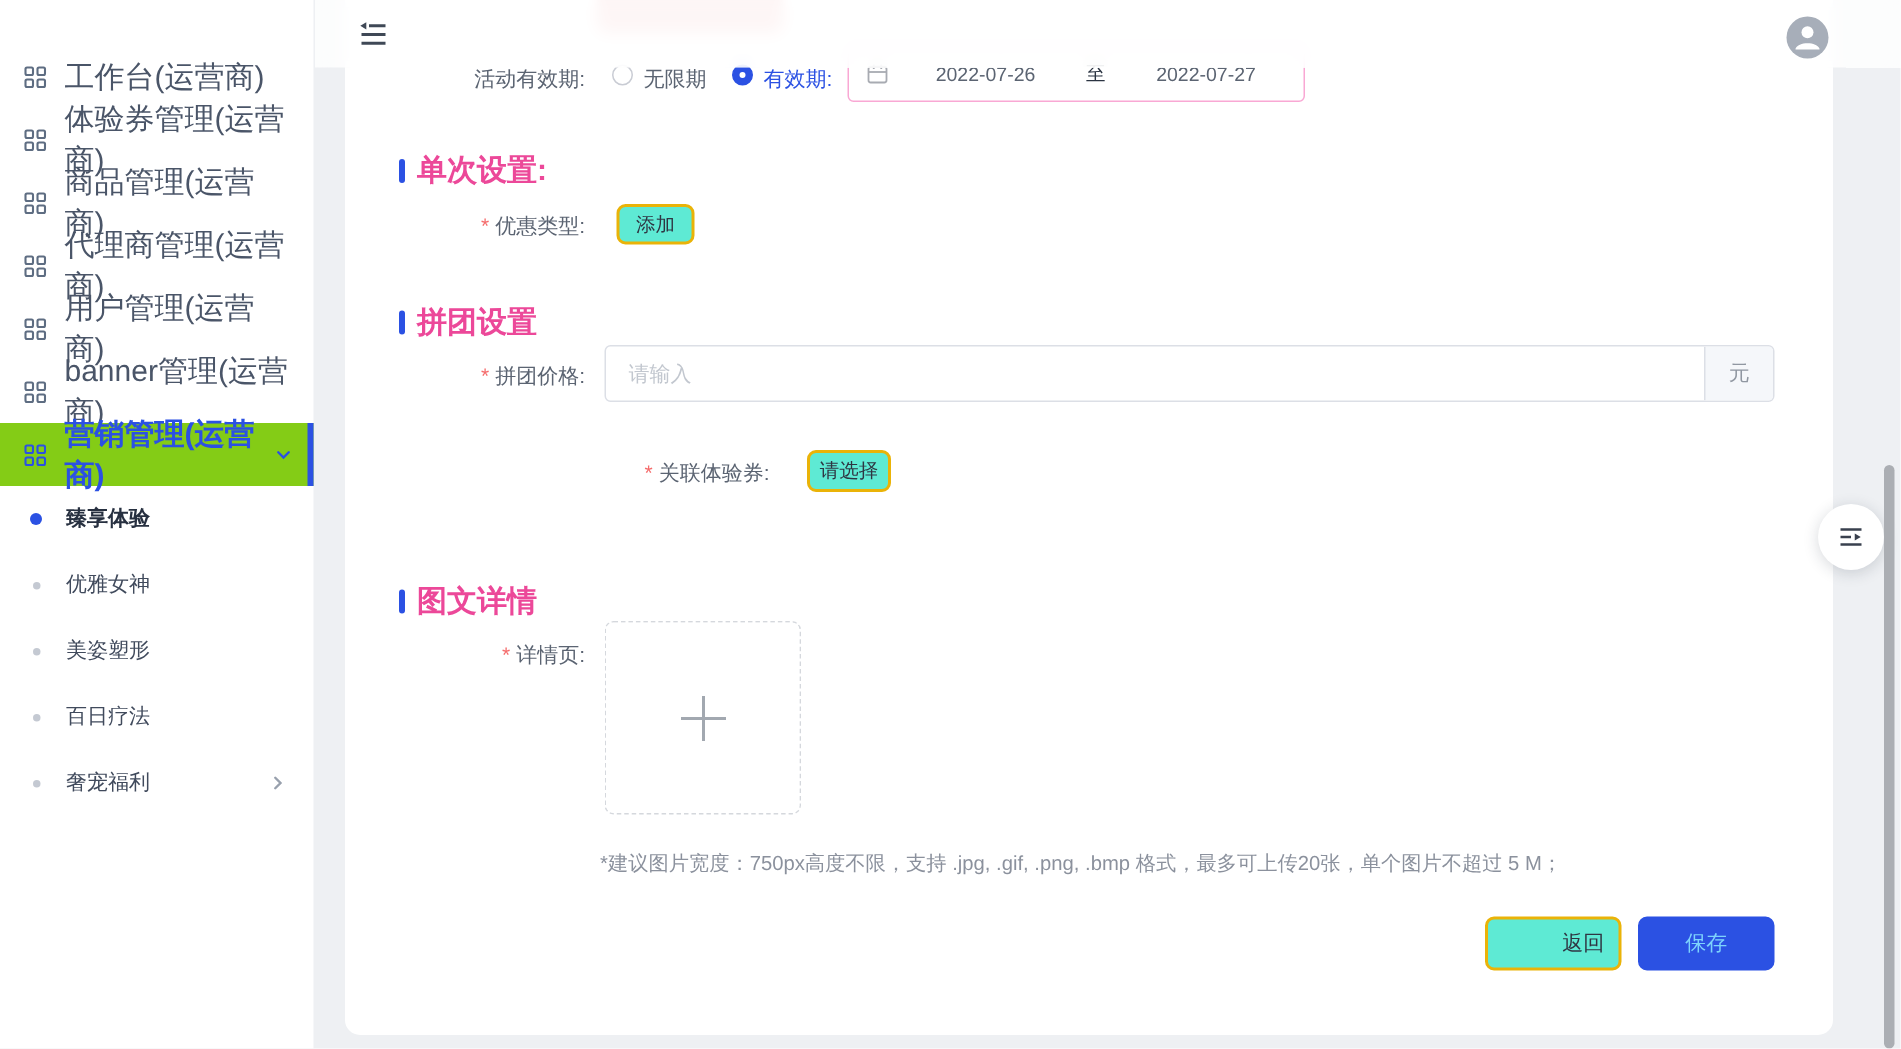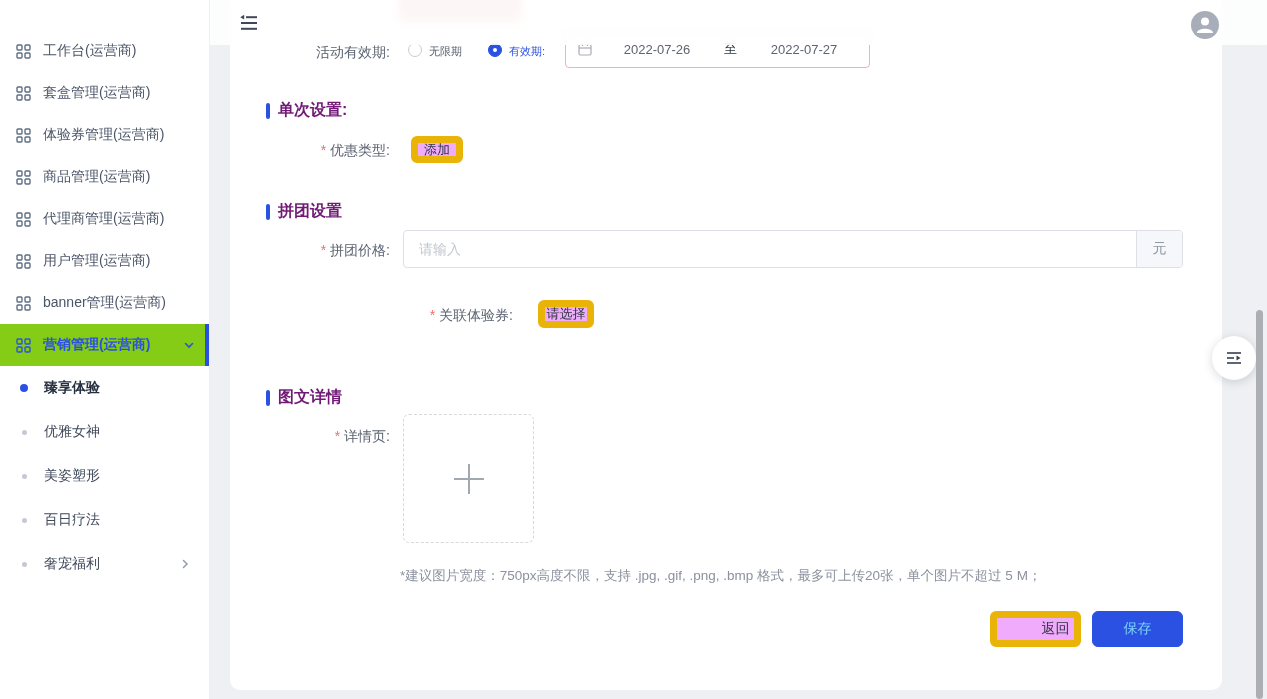--- a/index.html
+++ b/index.html
@@ -7,21 +7,21 @@
   body {
     position: relative; overflow: hidden;
     background: #eef0f3;
     font-family: "Liberation Sans", sans-serif;
     color: #333;
   }
   
   .sidebar { position:absolute; left:0; top:0; bottom:0; width:210px; background:#fff;
              border-right:1px solid #eef0f3; padding-top:30px; z-index:30; }
   .s-item { position:relative; height:42px; display:flex; align-items:center;
-            padding:0 14px 0 16px; gap:12px; font-size:14px; color:#4a5568; cursor:pointer; }
+            padding:0 14px 0 16px; gap:12px; font-size:20px; color:#4a5568; cursor:pointer; }
   .s-item .gicon { flex:0 0 auto; color:#5e6d82; display:flex; }
   .s-item.active { background:#84cc16; color:#2b51e3; font-weight:bold;align-items:center; }
   .s-item.active .gicon { color:#2b51e3; }
   .s-item.active::after { content:""; position:absolute; right:0; top:0; bottom:0; width:4px; background:#2b51e3; }
   .s-item .chev { margin-left:auto; display:flex; }
   .s-sub { position:relative; height:44px; display:flex; align-items:center;
            padding:0 18px 0 20px; font-size:14px; color:#404a5c; cursor:pointer; }
   .dot { flex:0 0 auto; width:5px; height:5px; border-radius:50%; background:#c4c9d2; margin:0 17px 0 2px; }
   .s-sub.active { color:#273040; font-weight:bold; }
   .s-sub.active .dot { width:8px; height:8px; background:#2b51e3; margin:0 16px 0 0; }
@@ -40,33 +40,33 @@
   .remnant { position:absolute; left:168px; top:-10px; width:124px; height:32px;
              background:#f5caca; border-radius:6px; filter:blur(2px); }
   .flabel { position:absolute; left:0; width:160px; text-align:right; font-size:14px;
             color:#5b6472; white-space:nowrap; }
   .req { color:#f56c6c; margin-right:4px; }
   .radio { position:absolute; width:14px; height:14px; border-radius:50%; background:#fff;
            border:1px solid #c9ccd4; cursor:pointer; }
   .radio.checked { background:#2b51e3; border-color:#2b51e3; }
   .radio.checked::after { content:""; position:absolute; left:4px; top:4px; width:4px; height:4px;
            border-radius:50%; background:#fff; }
-  .rlabel { position:absolute; font-size:11px; color:#5b6472; cursor:pointer; white-space:nowrap; }
+  .rlabel { position:absolute; font-size:14px; color:#5b6472; cursor:pointer; white-space:nowrap; }
   .rlabel.sel { color:#2b51e3; }
   .datebox { position:absolute; left:335px; top:30px; width:305px; height:38px;
              border:1px solid #f9a8d4; border-radius:4px; background:#fff;
              display:flex; align-items:center; cursor:pointer; }
   .datebox .cal { margin-left:12px; display:flex; color:#a8abb2; }
   .dateval { flex:1; text-align:center; font-size:13px; color:#5b6472; }
   .datesep { font-size:13px; color:#2b3442; padding:0 2px; }
   .sechead { position:absolute; display:flex; align-items:center; gap:8px; }
   .secbar { width:4px; height:16px; background:#2b51e3; border-radius:2px; }
-  .sectitle { font-size:16px; font-weight:bold; color:#701a75; }
+  .sectitle { font-size:20px; font-weight:bold; color:#ec4899; }
   .btn { position:absolute; display:flex; align-items:center; justify-content:center;
-         background:#f0abfc; border:7px solid #eab308; border-radius:6px; font-size:13px;
+         background:#5eead4; border:2px solid #eab308; border-radius:6px; font-size:13px;
          color:#2f3643; cursor:pointer; }
   .btn-back { font-size:14px;padding-left:40px; }
   .btn-save { background:#2b51e3; border:1px solid #2b51e3; color:#7dd3fc; font-size:14px; }
   .inputgroup { position:absolute; left:173px; top:230px; width:780px; height:38px;
                 border:1px solid #dcdfe6; border-radius:4px; display:flex; overflow:hidden; background:#fff; }
   .inputgroup input { flex:1; border:none; outline:none; padding:0 15px; font-size:14px;
                 color:#333; background:transparent; font-family:"Liberation Sans",sans-serif; }
   .inputgroup input::placeholder { color:#c2c7cf; }
   .addon { width:46px; background:#f5f7fa; border-left:1px solid #dcdfe6; display:flex;
            align-items:center; justify-content:center; font-size:14px; color:#9097a1; }
@@ -101,31 +101,20 @@
   </div>
   <div class="s-item">
     <span class="gicon">
         <svg width="15" height="15" viewBox="0 0 15 15" fill="none" stroke="currentColor" stroke-width="1.4">
           <rect x="1" y="1" width="5" height="5" rx="1"></rect>
           <rect x="9" y="1" width="5" height="5" rx="1"></rect>
           <rect x="1" y="9" width="5" height="5" rx="1"></rect>
           <rect x="9" y="9" width="5" height="5" rx="1"></rect>
         </svg>
       </span>
-    <span>套盒管理(运营商)</span>
-  </div>
-  <div class="s-item">
-    <span class="gicon">
-        <svg width="15" height="15" viewBox="0 0 15 15" fill="none" stroke="currentColor" stroke-width="1.4">
-          <rect x="1" y="1" width="5" height="5" rx="1"></rect>
-          <rect x="9" y="1" width="5" height="5" rx="1"></rect>
-          <rect x="1" y="9" width="5" height="5" rx="1"></rect>
-          <rect x="9" y="9" width="5" height="5" rx="1"></rect>
-        </svg>
-      </span>
     <span>体验券管理(运营商)</span>
   </div>
   <div class="s-item">
     <span class="gicon">
         <svg width="15" height="15" viewBox="0 0 15 15" fill="none" stroke="currentColor" stroke-width="1.4">
           <rect x="1" y="1" width="5" height="5" rx="1"></rect>
           <rect x="9" y="1" width="5" height="5" rx="1"></rect>
           <rect x="1" y="9" width="5" height="5" rx="1"></rect>
           <rect x="9" y="9" width="5" height="5" rx="1"></rect>
         </svg>

